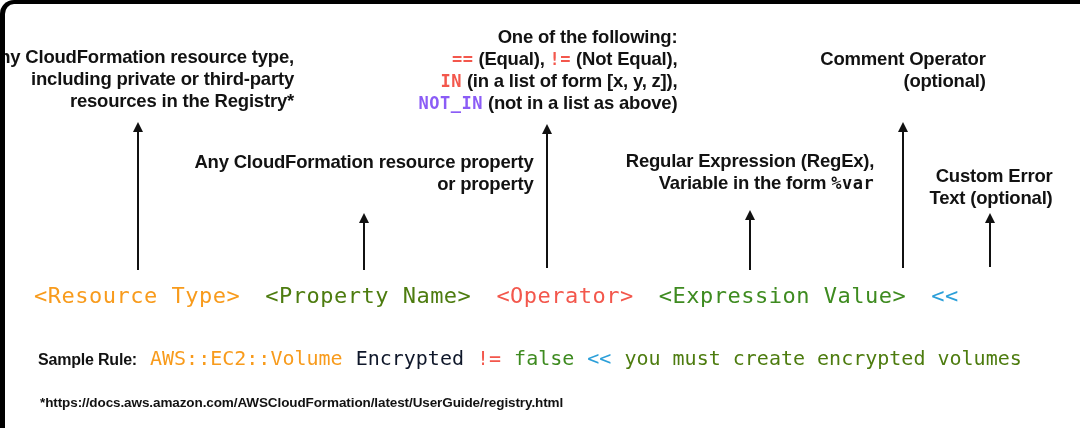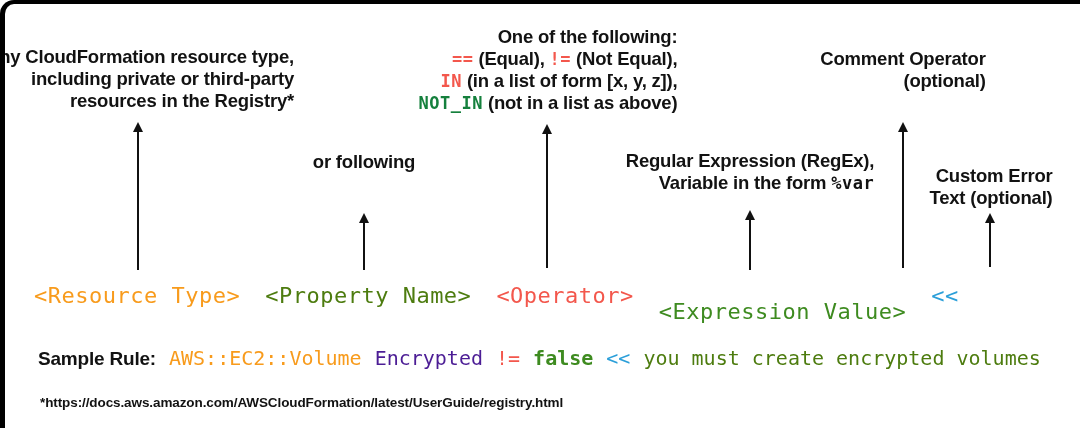--- a/index.html
+++ b/index.html
@@ -36,54 +36,55 @@
     font-family:"DejaVu Sans Mono", monospace; font-size:22px;
     letter-spacing:0.5px; line-height:32px; white-space:pre;
   }
   .sample-row {
     position:absolute; left:38px; top:343px; display:flex; gap:13px;
     align-items:baseline;
     font-family:"DejaVu Sans Mono", monospace; font-size:20px;
     line-height:30px; white-space:pre;
   }
   .sample-label {
-    font-family:"Liberation Sans", sans-serif; font-size:19px; font-weight:bold;
+    font-family:"Liberation Sans", sans-serif; font-size:16px; font-weight:bold;
     letter-spacing:-0.2px; color:#121212;
   }
-  .bold { font-weight:bold; }
+  .bold { font-weight:normal; }
   .footnote {
     position:absolute; left:40px; top:395px; font-weight:bold; font-size:13.5px;
     letter-spacing:-0.1px; color:#121212;
   }
 </style>
 </head>
 <body>
 
 <div class="canvas">
 
   <div class="ann" style="left:140px; top:46px;">
     <div>Any CloudFormation resource type,</div>
     <div>including private or third-party</div>
     <div>resources in the Registry*</div>
   </div>
 
   <div class="ann" style="left:548px; top:26px;">
     <div>One of the following:</div>
     <div><span class="mono" style="color: rgb(243, 87, 76);">==</span><span> (Equal), </span><span class="mono" style="color: rgb(243, 87, 76);">!=</span><span> (Not Equal),</span></div>
     <div><span class="mono" style="color: rgb(243, 87, 76);">IN</span><span> (in a list of form [x, y, z]),</span></div>
-    <div><span class="mono" style="color: #15803d;">NOT_IN</span><span> (not in a list as above)</span></div>
+    <div><span class="mono" style="color: #8b5cf6;">NOT_IN</span><span> (not in a list as above)</span></div>
   </div>
 
   <div class="ann" style="left:903px; top:48px;">
     <div>Comment Operator</div>
     <div>(optional)</div>
   </div>
 
   <div class="ann" style="left:364px; top:151px;">
-    <div>or following</div>
+    <div>Any CloudFormation resource property</div>
+    <div>or property</div>
   </div>
 
   <div class="ann" style="left:750px; top:150px;">
     <div>Regular Expression (RegEx),</div>
     <div><span>Variable in the form </span><span class="mono" style="color: rgb(18, 18, 18);">%var</span></div>
   </div>
 
   <div class="ann" style="left:991px; top:165px;">
     <div>Custom Error</div>
     <div>Text (optional)</div>
@@ -93,28 +94,28 @@
   <div class="arrow" style="left:363px; top:215px; height:55px;"></div>
   <div class="arrow" style="left:546px; top:126px; height:142px;"></div>
   <div class="arrow" style="left:749px; top:212px; height:58px;"></div>
   <div class="arrow" style="left:902px; top:124px; height:144px;"></div>
   <div class="arrow" style="left:989px; top:215px; height:52px;"></div>
 
   <div class="syntax-row">
     <span style="color: rgb(248, 155, 28);">&lt;Resource Type&gt;</span>
     <span style="color: #4d7c0f;">&lt;Property Name&gt;</span>
     <span style="color: rgb(243, 87, 76);">&lt;Operator&gt;</span>
-    <span style="color: rgb(62, 139, 32); margin-top: 16px;">&lt;Expression Value&gt;</span>
+    <span style="color: rgb(62, 139, 32);">&lt;Expression Value&gt;</span>
     <span style="color: rgb(43, 159, 217);">&lt;&lt;</span>
   </div>
 
   <div class="sample-row">
     <span class="sample-label">Sample Rule:</span>
     <span style="color: rgb(248, 155, 28);">AWS::EC2::Volume</span>
-    <span style="color: #4c1d95;">Encrypted</span>
+    <span style="color: #0f172a;">Encrypted</span>
     <span style="color: rgb(243, 87, 76);">!=</span>
     <span class="bold" style="color: rgb(62, 139, 32);">false</span>
     <span style="color: rgb(43, 159, 217);">&lt;&lt;</span>
     <span style="color: #4d7c0f;">you must create encrypted volumes</span>
   </div>
 
   <div class="footnote">*https://docs.aws.amazon.com/AWSCloudFormation/latest/UserGuide/registry.html</div>
 
   <div class="frame"></div>
 </div>

